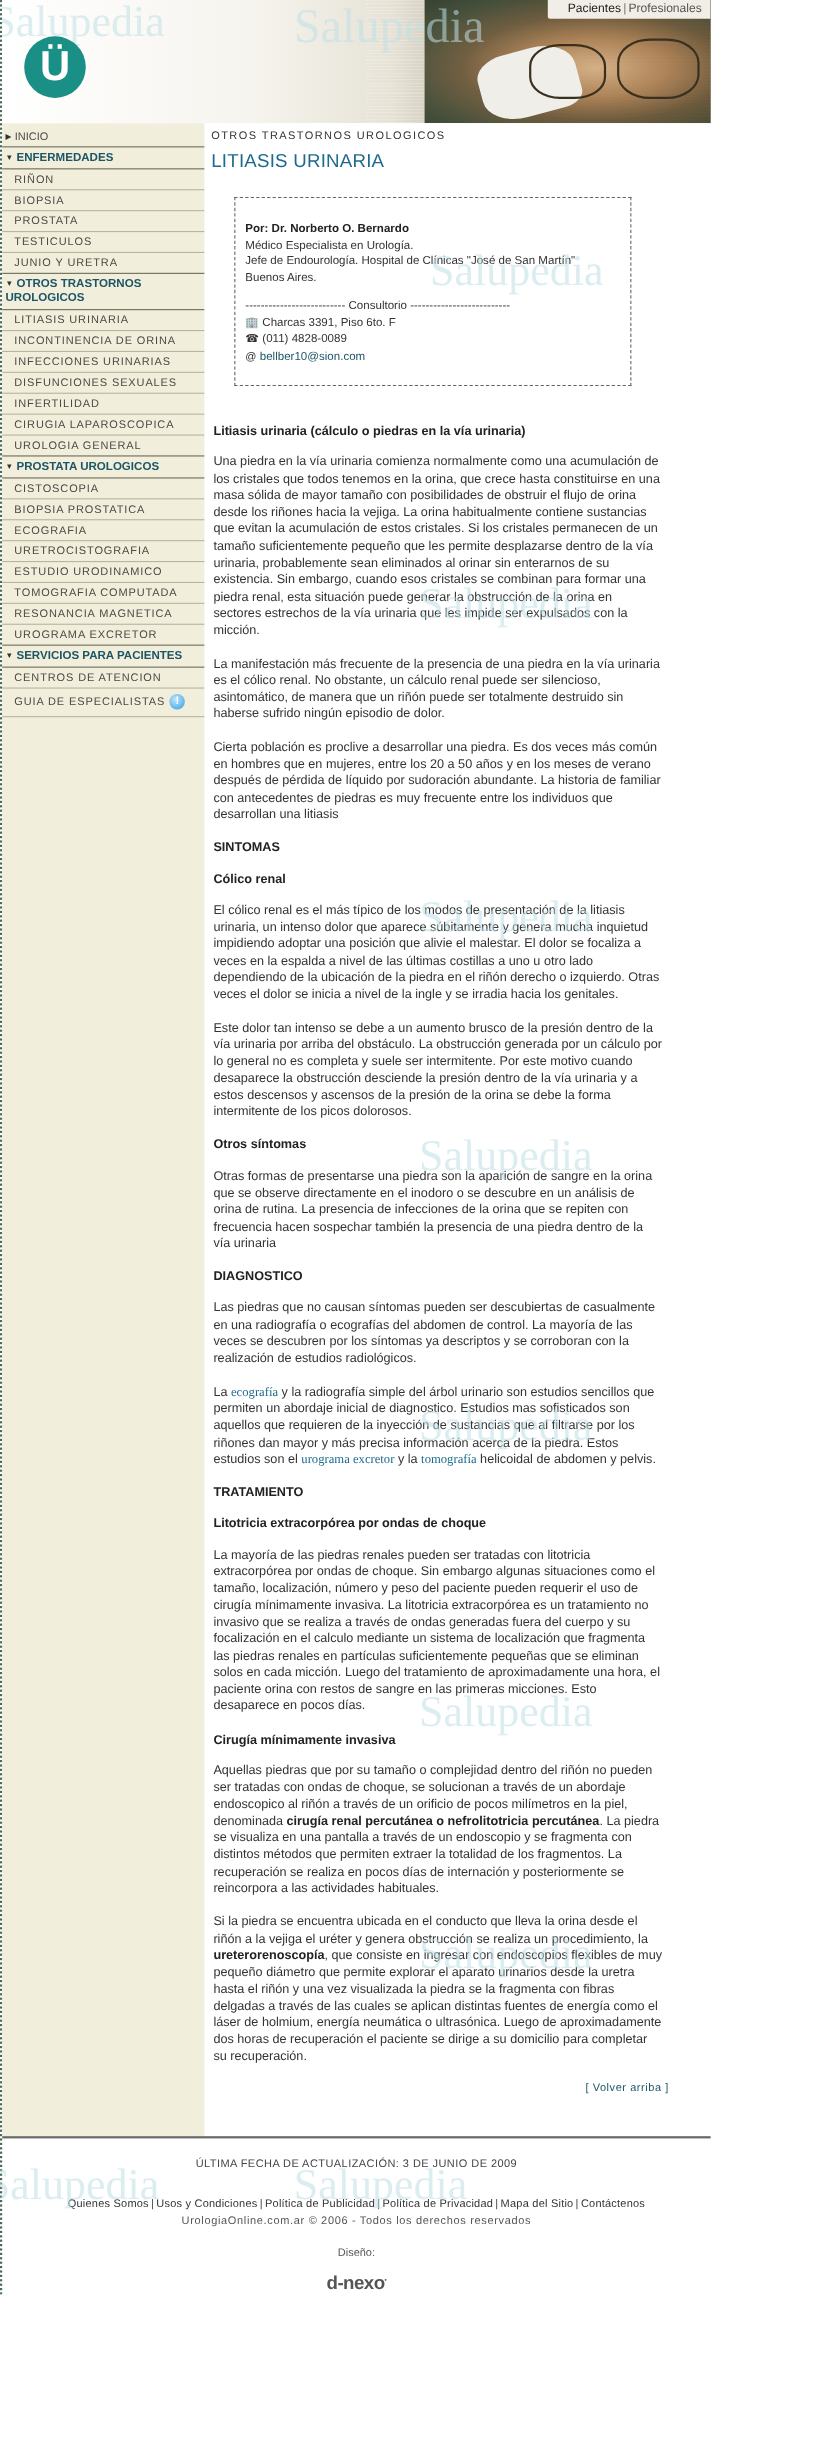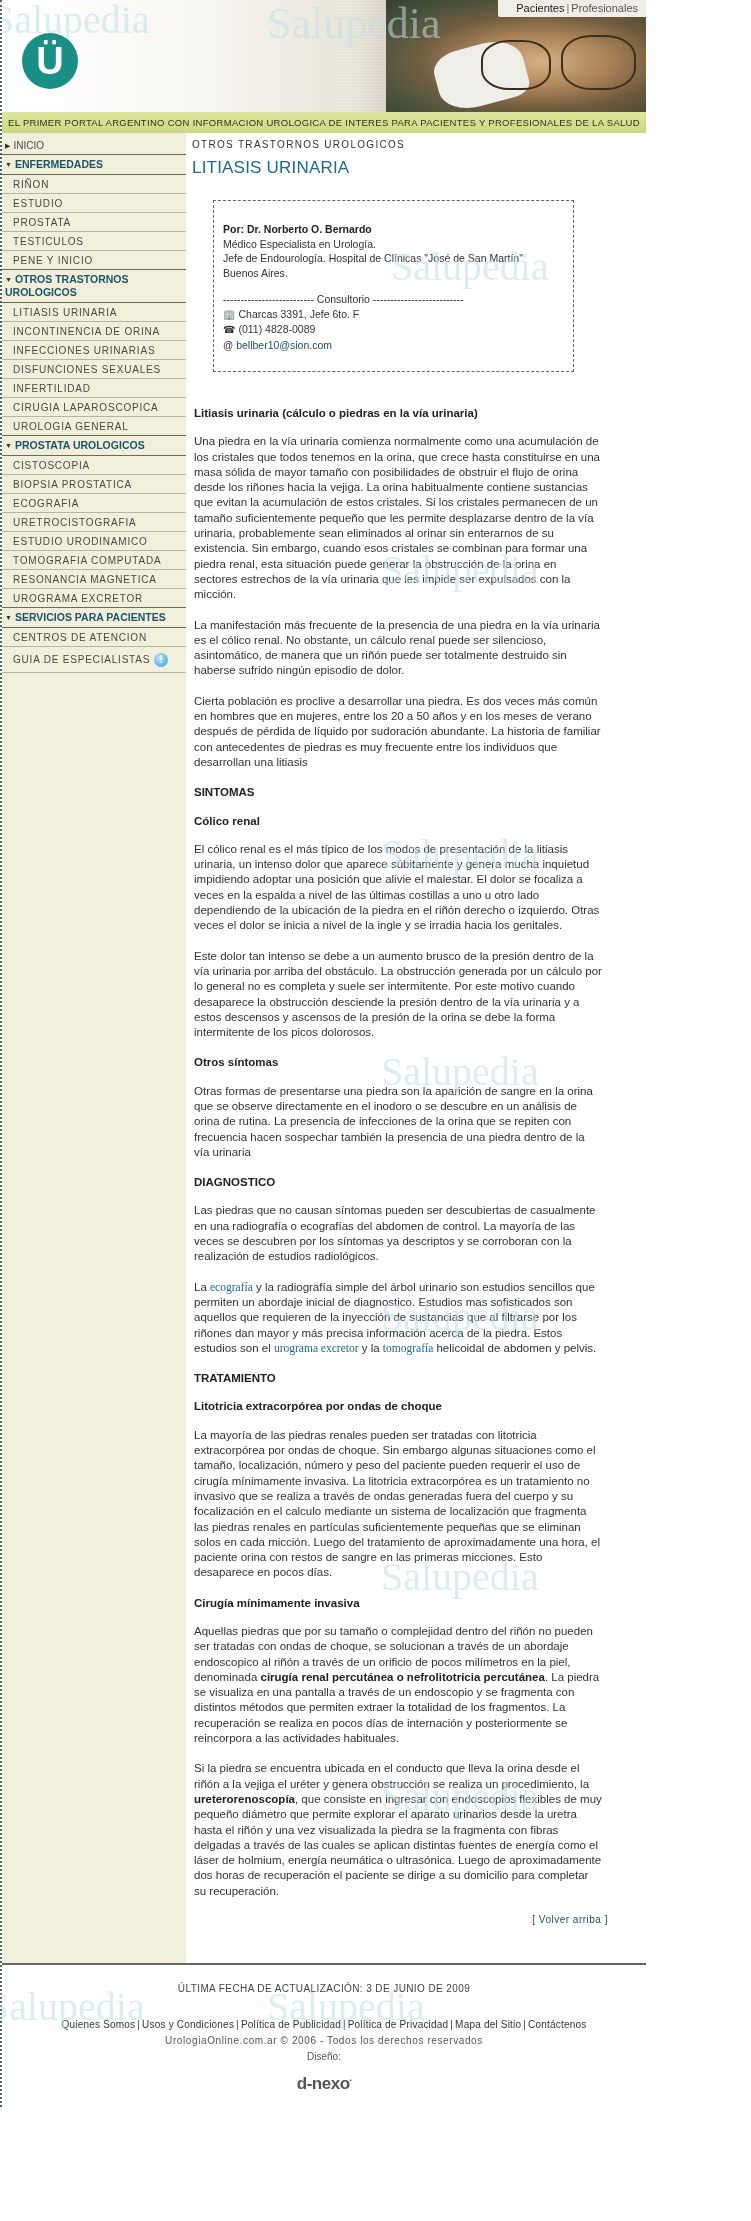--- a/index.html
+++ b/index.html
@@ -64,21 +64,21 @@
   .back-top a { color: #1d5566; text-decoration: none; }
   .disclaimer { margin-top: 37px; width: 405px; font-size: 9.5px; line-height: 13.3px; color: #555; letter-spacing: 0.5px; }
   .main-spacer { height: 38px; }
 
   .footer { border-top: 2px solid #666; padding-top: 18px; text-align: center; font-size: 10px; color: #444; position: relative; height: 144px; }
   .footer .updated { letter-spacing: 0.4px; color: #444; }
   .footer .links { margin-top: 25px; letter-spacing: 0.2px; }
   .footer .links a { color: #333; text-decoration: none; }
   .footer .links .sep { padding: 0 2px; }
   .footer .copy { margin-top: 5px; letter-spacing: 0.6px; color: #555; }
-  .footer .design { margin-top: 5px; color: #555; }
+  .footer .design { margin-top: 18px; color: #555; }
   .footer .brand { margin-top: 12px; font-size: 17px; font-weight: bold; color: #555; letter-spacing: -0.5px; }
   .footer .brand sup { font-size: 6px; }
 </style>
 </head>
 <body>
 
 <div class="page">
 
   <div class="header">
     <div class="stripes"></div>
@@ -90,37 +90,36 @@
     <div class="watermark" style="left:265px;top:-2px;font-size:44px;">Salupedia</div>
 
     <div class="topnav">
       <a href="#">Pacientes</a><span class="sep">|</span><a href="#" class="prof">Profesionales</a>
     </div>
 
     <div class="logo">
       <div class="logo-circle">Ü</div>
     </div>
   </div>
-  <div class="tagline">EL PRIMER PORTAL ARGENTINO CON INFORMACION UROLOGICA DE INTERES PARA PACIENTES Y PROFESIONALES DE LA SALUD</div>
 
   <div class="layout">
 
     <div class="sidebar">
       <div class="nav-item top" style="border-bottom:1.5px solid #6d6b58;">
         <span class="tri">▶</span><span>INICIO</span>
       </div>
 
       <div class="nav-section">
         <span class="tri">▼</span><span>ENFERMEDADES</span>
       </div>
       <div class="nav-item">RIÑON</div>
-      <div class="nav-item">ESTUDIO</div>
+      <div class="nav-item">BIOPSIA</div>
       <div class="nav-item">PROSTATA</div>
       <div class="nav-item">TESTICULOS</div>
-      <div class="nav-item" style="border-bottom:1.5px solid #6d6b58;">PENE Y INICIO</div>
+      <div class="nav-item" style="border-bottom:1.5px solid #6d6b58;">JUNIO Y URETRA</div>
 
       <div class="nav-section">
         <span class="tri">▼</span><span>OTROS TRASTORNOS UROLOGICOS</span>
       </div>
       <div class="nav-item">LITIASIS URINARIA</div>
       <div class="nav-item">INCONTINENCIA DE ORINA</div>
       <div class="nav-item">INFECCIONES URINARIAS</div>
       <div class="nav-item">DISFUNCIONES SEXUALES</div>
       <div class="nav-item">INFERTILIDAD</div>
       <div class="nav-item">CIRUGIA LAPAROSCOPICA</div>
@@ -158,21 +157,21 @@
 
       <div class="breadcrumb">OTROS TRASTORNOS UROLOGICOS</div>
       <h1 class="page-title">LITIASIS URINARIA</h1>
 
       <div class="author-box">
         <div class="name">Por: Dr. Norberto O. Bernardo</div>
         <div>Médico Especialista en Urología.</div>
         <div>Jefe de Endourología. Hospital de Clínicas "José de San Martín"</div>
         <div>Buenos Aires.</div>
         <div class="consult">-------------------------- Consultorio --------------------------</div>
-        <div><span class="ic">🏢</span><span>Charcas 3391, Jefe 6to. F</span></div>
+        <div><span class="ic">🏢</span><span>Charcas 3391, Piso 6to. F</span></div>
         <div><span class="ic">☎</span><span>(011) 4828-0089</span></div>
         <div><span class="ic">@</span><a href="#">bellber10@sion.com</a></div>
       </div>
 
       <div class="content">
         <h3>Litiasis urinaria (cálculo o piedras en la vía urinaria)</h3>
         <p>Una piedra en la vía urinaria comienza normalmente como una acumulación de los cristales que todos tenemos en la orina, que crece hasta constituirse en una masa sólida de mayor tamaño con posibilidades de obstruir el flujo de orina desde los riñones hacia la vejiga. La orina habitualmente contiene sustancias que evitan la acumulación de estos cristales. Si los cristales permanecen de un tamaño suficientemente pequeño que les permite desplazarse dentro de la vía urinaria, probablemente sean eliminados al orinar sin enterarnos de su existencia. Sin embargo, cuando esos cristales se combinan para formar una piedra renal, esta situación puede generar la obstrucción de la orina en sectores estrechos de la vía urinaria que les impide ser expulsados con la micción.</p>
         <p>La manifestación más frecuente de la presencia de una piedra en la vía urinaria es el cólico renal. No obstante, un cálculo renal puede ser silencioso, asintomático, de manera que un riñón puede ser totalmente destruido sin haberse sufrido ningún episodio de dolor.</p>
         <p>Cierta población es proclive a desarrollar una piedra. Es dos veces más común en hombres que en mujeres, entre los 20 a 50 años y en los meses de verano después de pérdida de líquido por sudoración abundante. La historia de familiar con antecedentes de piedras es muy frecuente entre los individuos que desarrollan una litiasis</p>
         <h3>SINTOMAS</h3>

